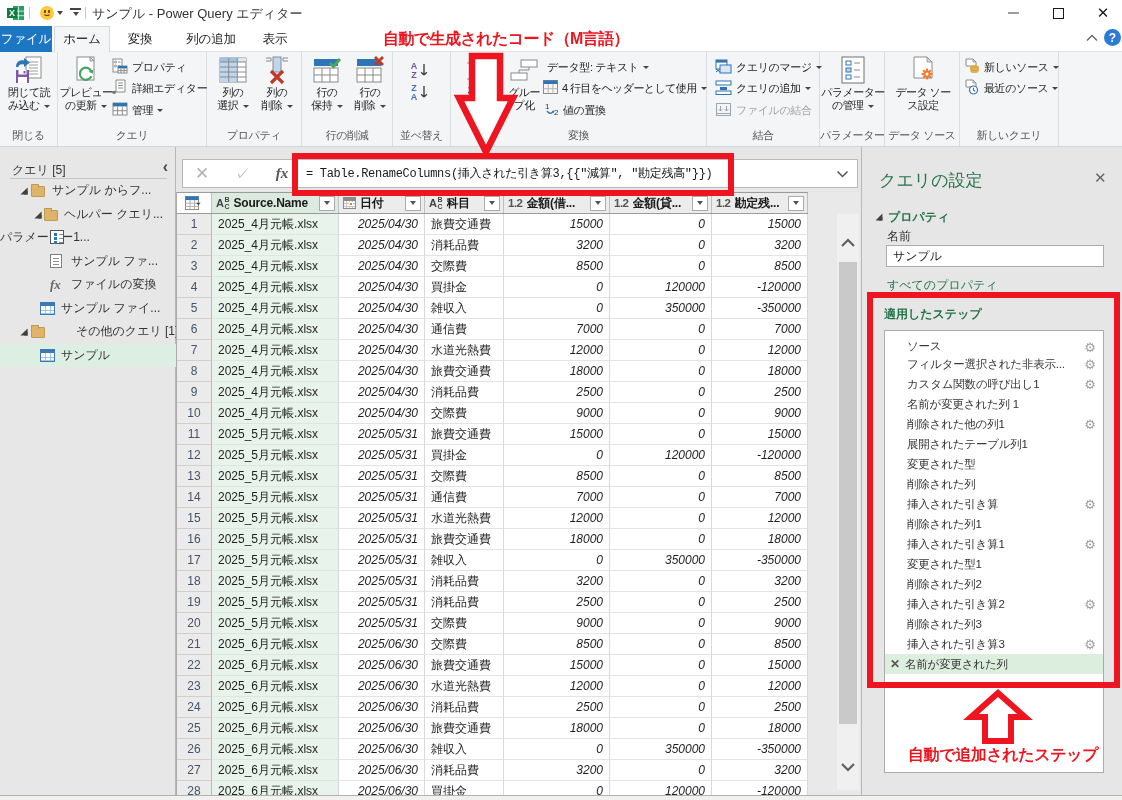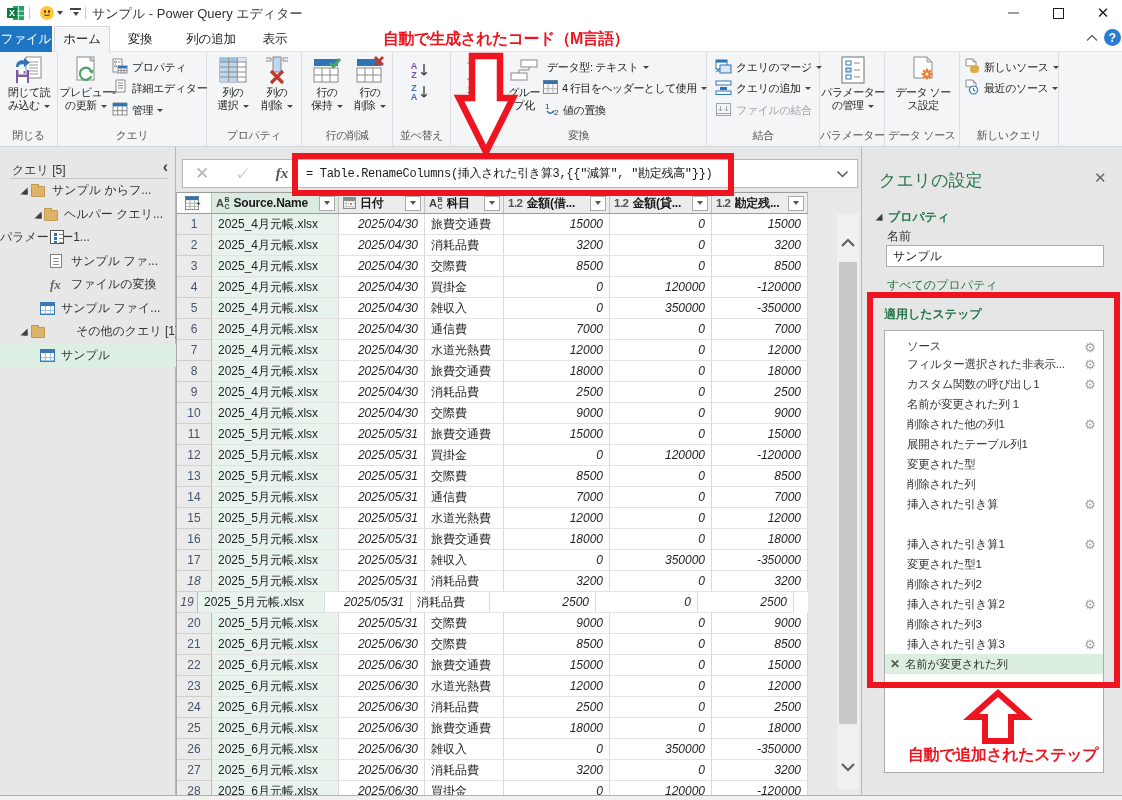--- a/index.html
+++ b/index.html
@@ -780,30 +780,30 @@
         <div class="grow" style="top: 358px;">
           <div class="gcell gutter" style="width: 35px;">17</div>
           <div class="gcell green" style="width: 127px;">2025_5月元帳.xlsx</div>
           <div class="gcell num" style="width: 86px;">2025/05/31</div>
           <div class="gcell" style="width: 79px;">雑収入</div>
           <div class="gcell num" style="width: 106px;">0</div>
           <div class="gcell num" style="width: 102px;">350000</div>
           <div class="gcell num" style="width: 96px;">-350000</div>
         </div>
         <div class="grow" style="top: 379px;">
-          <div class="gcell gutter" style="width: 35px; font-style: italic;">18</div>
+          <div class="gcell gutter" style="width: 35px;">18</div>
           <div class="gcell green" style="width: 127px;">2025_5月元帳.xlsx</div>
           <div class="gcell num" style="width: 86px;">2025/05/31</div>
           <div class="gcell" style="width: 79px;">消耗品費</div>
           <div class="gcell num" style="width: 106px;">3200</div>
           <div class="gcell num" style="width: 102px;">0</div>
           <div class="gcell num" style="width: 96px;">3200</div>
         </div>
         <div class="grow" style="top: 400px;">
-          <div class="gcell gutter" style="width: 21px; font-style: italic;">19</div>
+          <div class="gcell gutter" style="width: 35px;">19</div>
           <div class="gcell green" style="width: 127px;">2025_5月元帳.xlsx</div>
           <div class="gcell num" style="width: 86px;">2025/05/31</div>
           <div class="gcell" style="width: 79px;">消耗品費</div>
           <div class="gcell num" style="width: 106px;">2500</div>
           <div class="gcell num" style="width: 102px;">0</div>
           <div class="gcell num" style="width: 96px;">2500</div>
         </div>
         <div class="grow" style="top: 421px;">
           <div class="gcell gutter" style="width: 35px;">20</div>
           <div class="gcell green" style="width: 127px;">2025_5月元帳.xlsx</div>
@@ -932,20 +932,23 @@
         <div class="step" style="top: 123px;">
           <span class="slab">変更された型</span>
         </div>
         <div class="step" style="top: 143px;">
           <span class="slab">削除された列</span>
         </div>
         <div class="step" style="top: 163px;">
           <span class="slab">挿入された引き算</span>
           <span class="gear">⚙</span>
         </div>
+        <div class="step" style="top: 183px;">
+          <span class="slab">削除された列1</span>
+        </div>
         <div class="step" style="top: 203px;">
           <span class="slab">挿入された引き算1</span>
           <span class="gear">⚙</span>
         </div>
         <div class="step" style="top: 223px;">
           <span class="slab">変更された型1</span>
         </div>
         <div class="step" style="top: 243px;">
           <span class="slab">削除された列2</span>
         </div>

